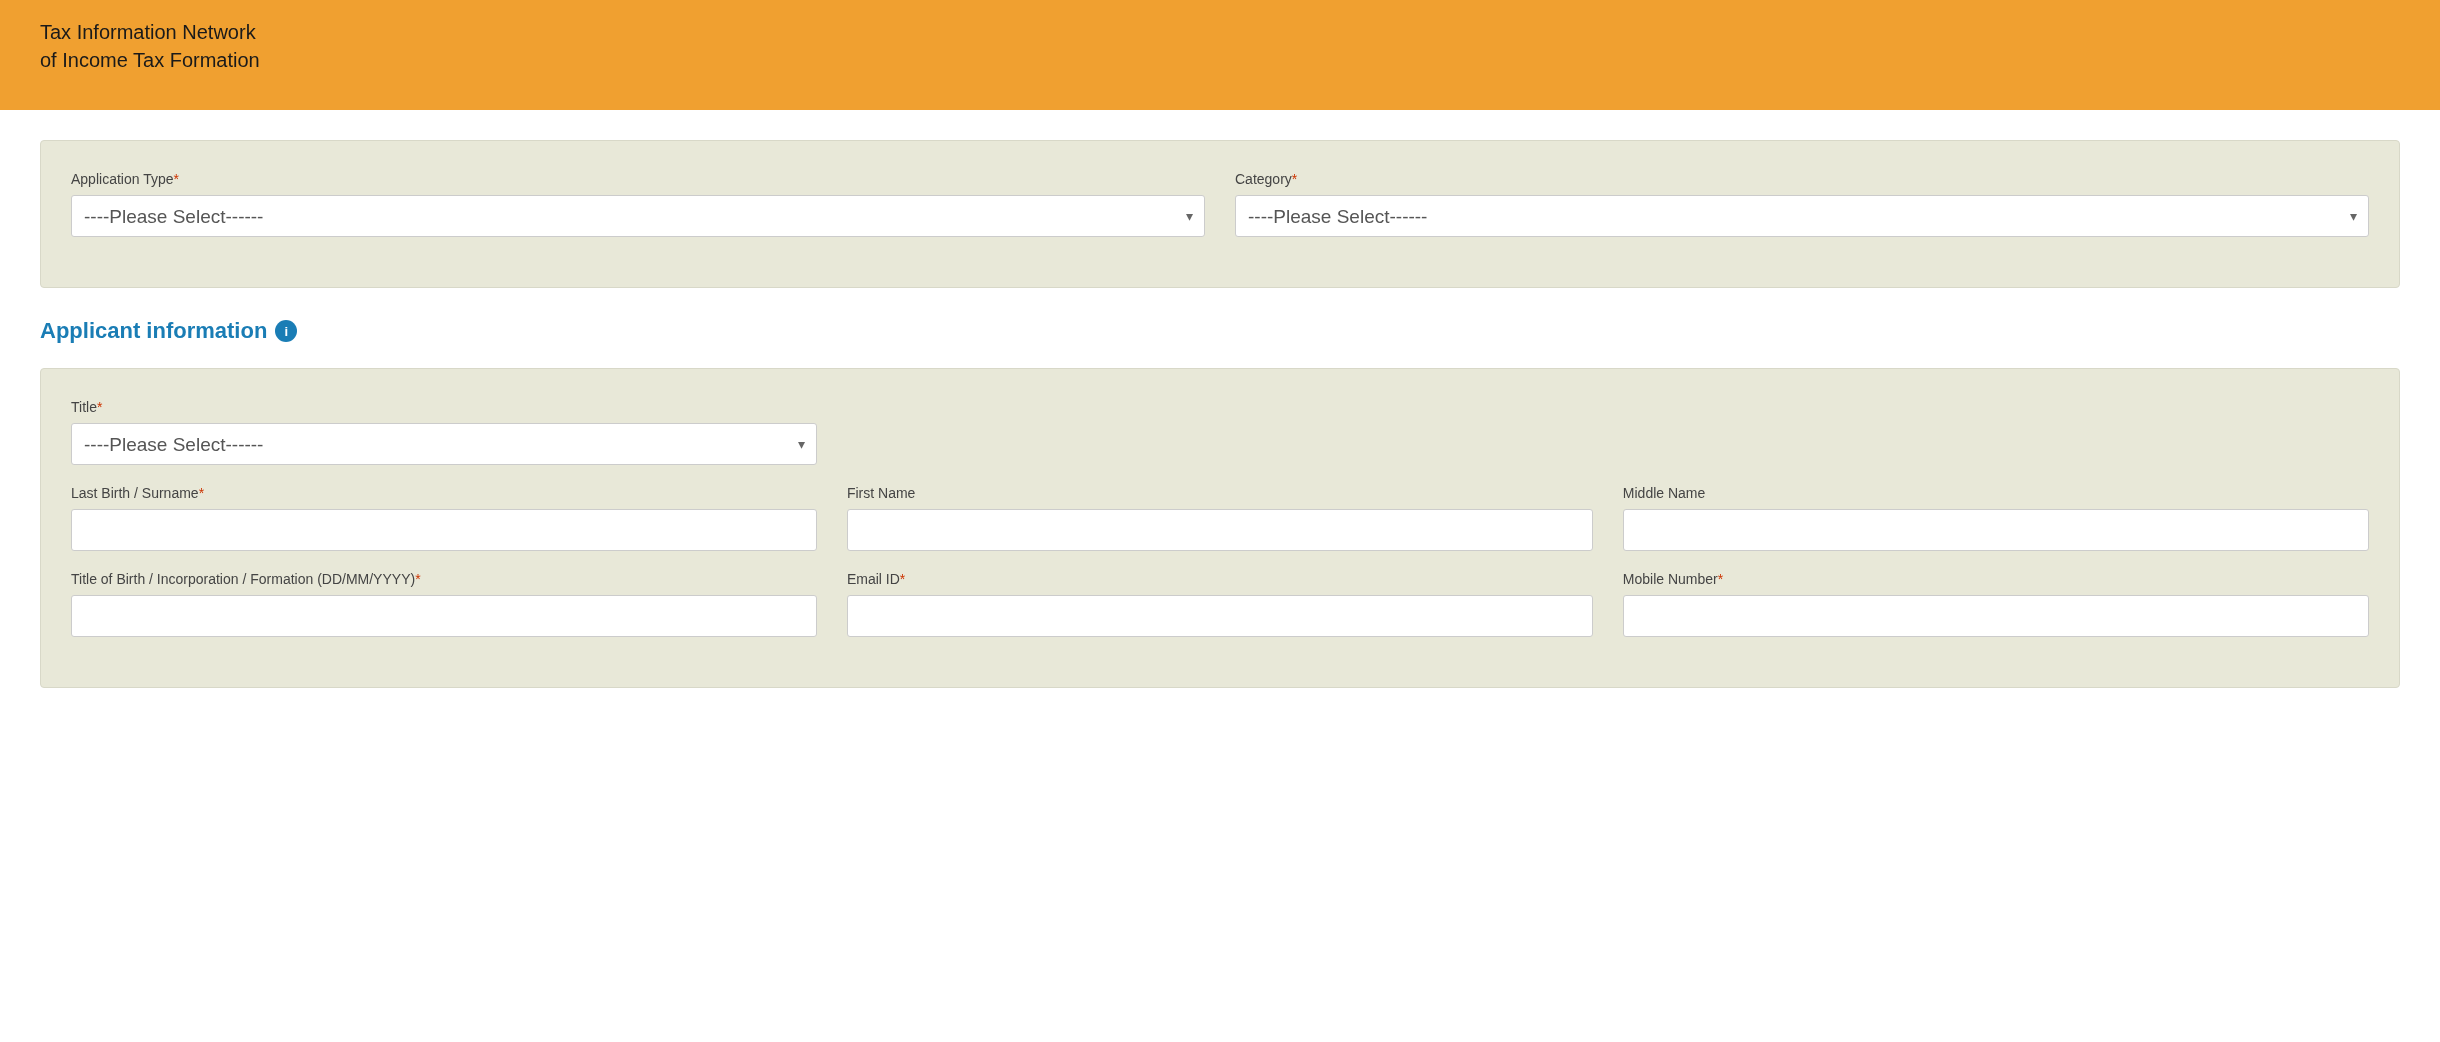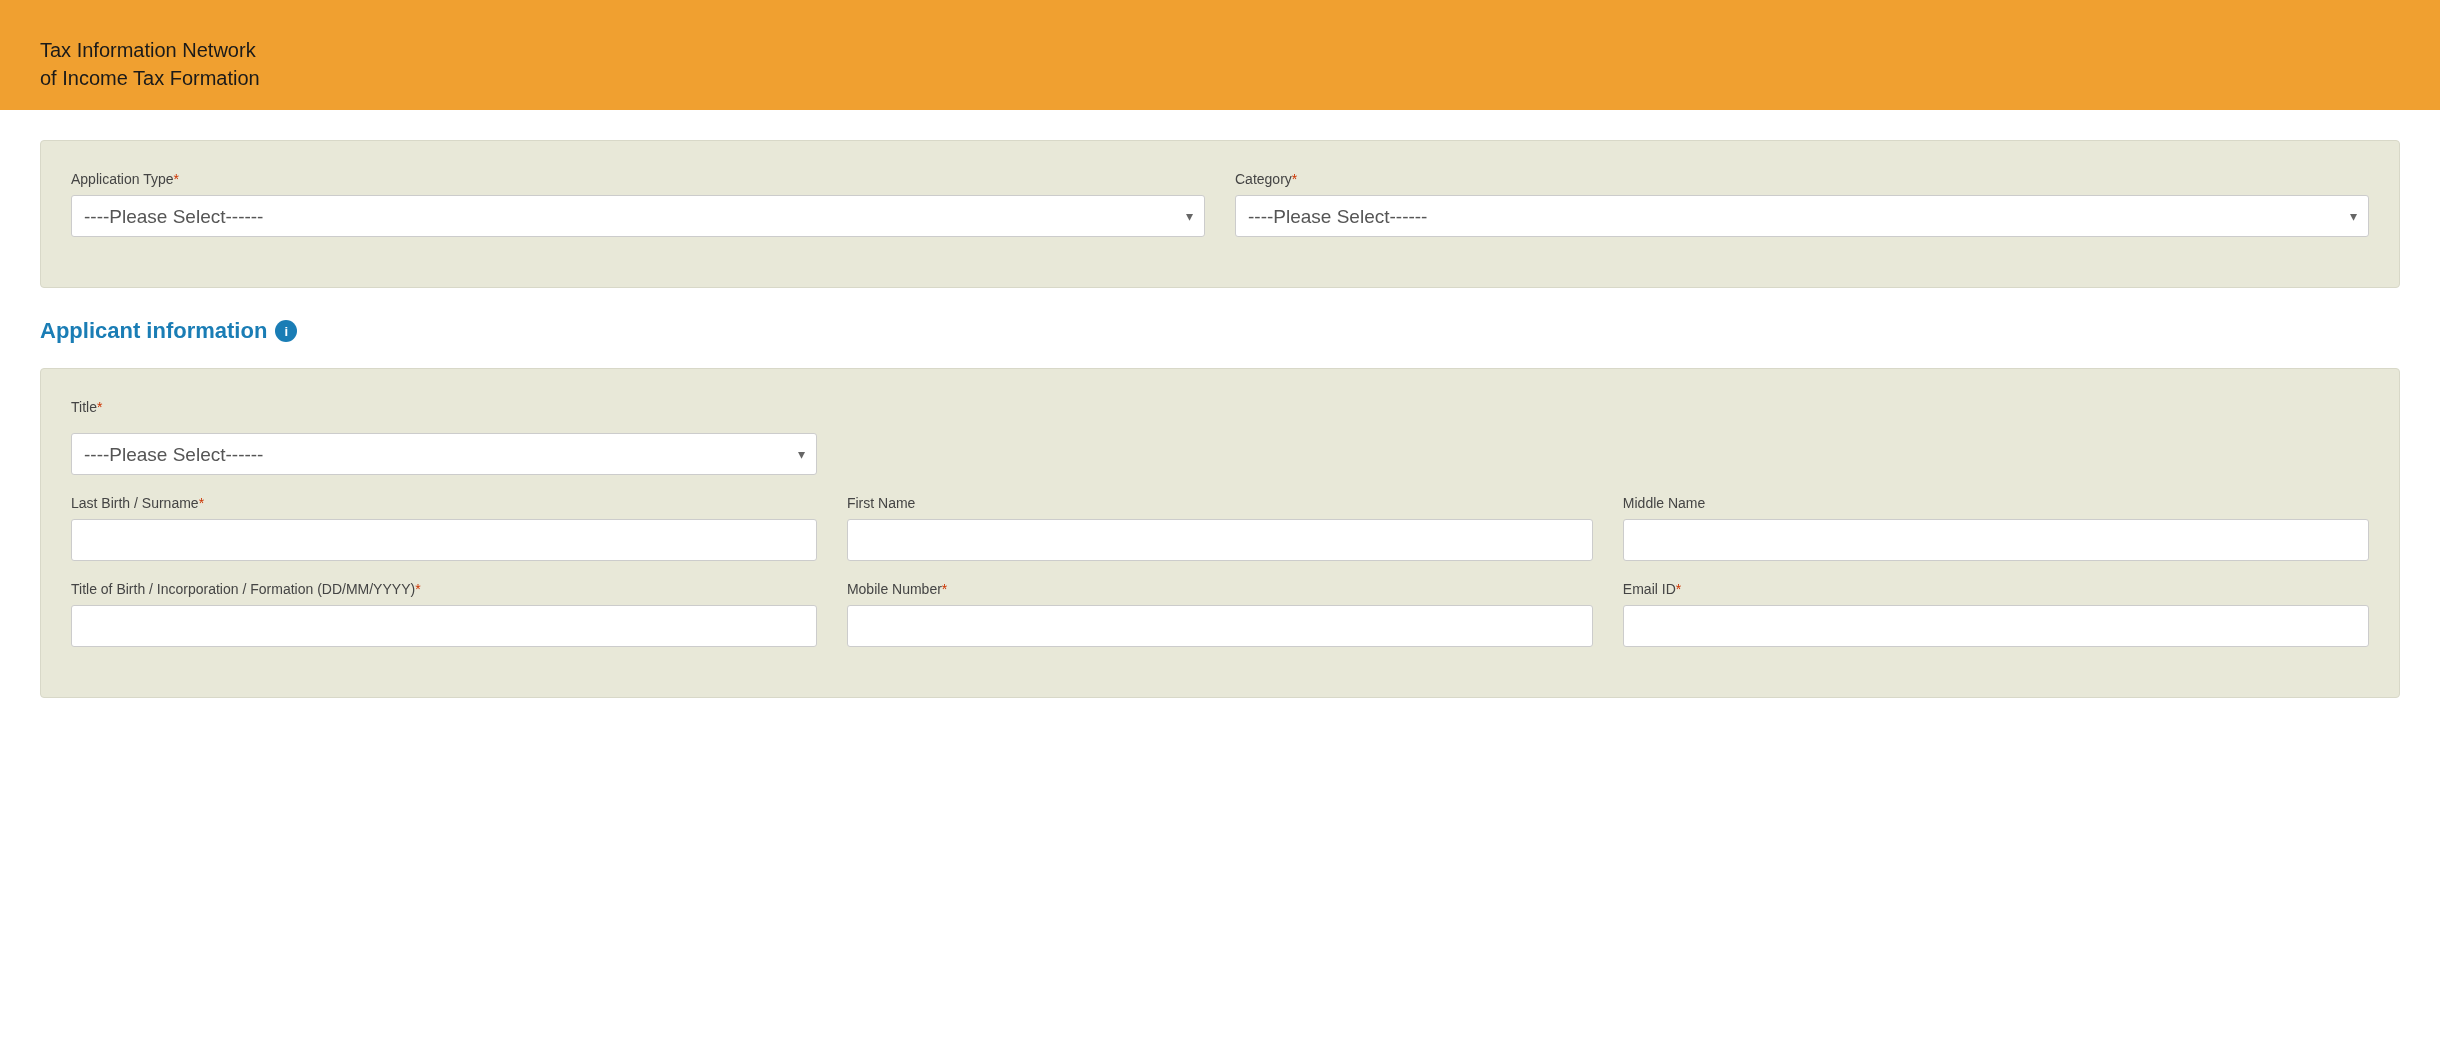--- a/index.html
+++ b/index.html
@@ -13,21 +13,21 @@
       background: #ffffff;
       color: #333;
     }
 
     
     .header {
       background-color: #F0A030;
       padding: 18px 40px;
       min-height: 110px;
       display: flex;
-      align-items: flex-end;
+      align-items: flex-start;
     }
 
     .header-title {
       font-size: 22px;
       font-weight: bold;
       color: #1a1a1a;
       line-height: 1.4;
     }
 
     .header-title span {
@@ -70,21 +70,20 @@
     }
 
     .form-group.third {
       flex: 0 0 calc(33.33% - 20px);
       max-width: calc(33.33% - 20px);
     }
 
     .form-group.single {
       flex: 0 0 calc(33.33% - 20px);
       max-width: calc(33.33% - 20px);
-      gap: 10px;
     }
 
     label {
       font-size: 14px;
       color: #444;
       margin-bottom: 8px;
     }
 
     .required {
       color: #cc3300;
@@ -230,27 +229,27 @@
 
     <div class="form-row">
       <div class="form-group third">
         <label>
           <span>Title of Birth / Incorporation / Formation (DD/MM/YYYY)</span><span class="required">*</span>
         </label>
         <input type="text" style="">
       </div>
       <div class="form-group third">
         <label>
+          <span>Email ID</span><span class="required">*</span>
+        </label>
+        <input type="text" style="">
+      </div>
+      <div class="form-group third">
+        <label>
           <span>Mobile Number</span><span class="required">*</span>
         </label>
         <input type="text" style="">
       </div>
-      <div class="form-group third">
-        <label>
-          <span>Email ID</span><span class="required">*</span>
-        </label>
-        <input type="text" style="">
-      </div>
     </div>
 
   </div>
 
 </div>
 
 </body></html>

